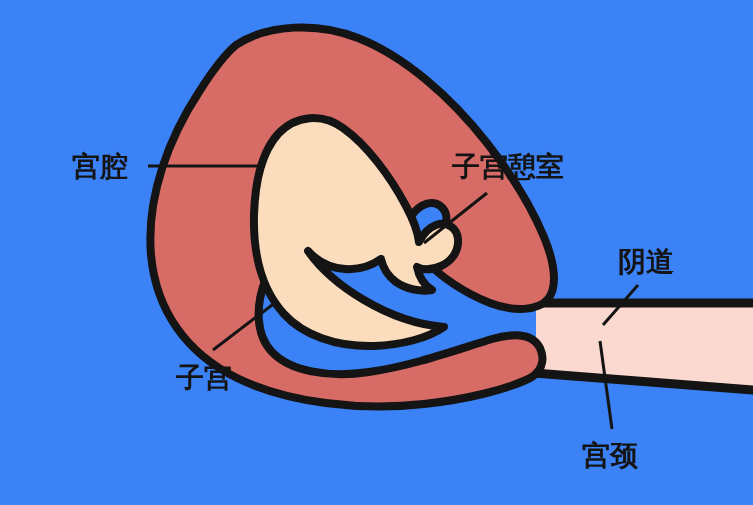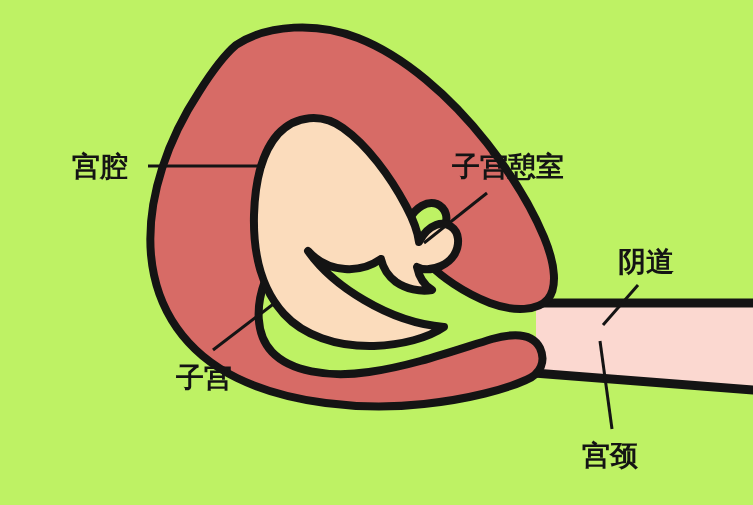--- a/index.html
+++ b/index.html
@@ -42,21 +42,21 @@
   }
   .organ-outline {
     stroke: #141414;
     stroke-linejoin: round;
     stroke-linecap: round;
   }
 </style>
 </head>
 <body>
 
-<div id="diagram-root" style="background: #bef264;">
+<div id="diagram-root" style="background: #3b82f6;">
 
   <svg id="anatomy-svg" viewBox="0 0 753 505" xmlns="http://www.w3.org/2000/svg">
 
     <g>
       <path id="shape-vagina" d="M 536 303 L 753 303 L 753 390 L 536 373 Z" fill="#fbd8d0" stroke="none"></path>
 
       <path id="wall-vagina-top" class="organ-outline" d="M 536 303 L 753 303" fill="none" stroke="#141414" stroke-width="9"></path>
 
       <path id="wall-vagina-bottom" class="organ-outline" d="M 534 373 L 753 390" fill="none" stroke="#141414" stroke-width="9"></path>
     </g>

